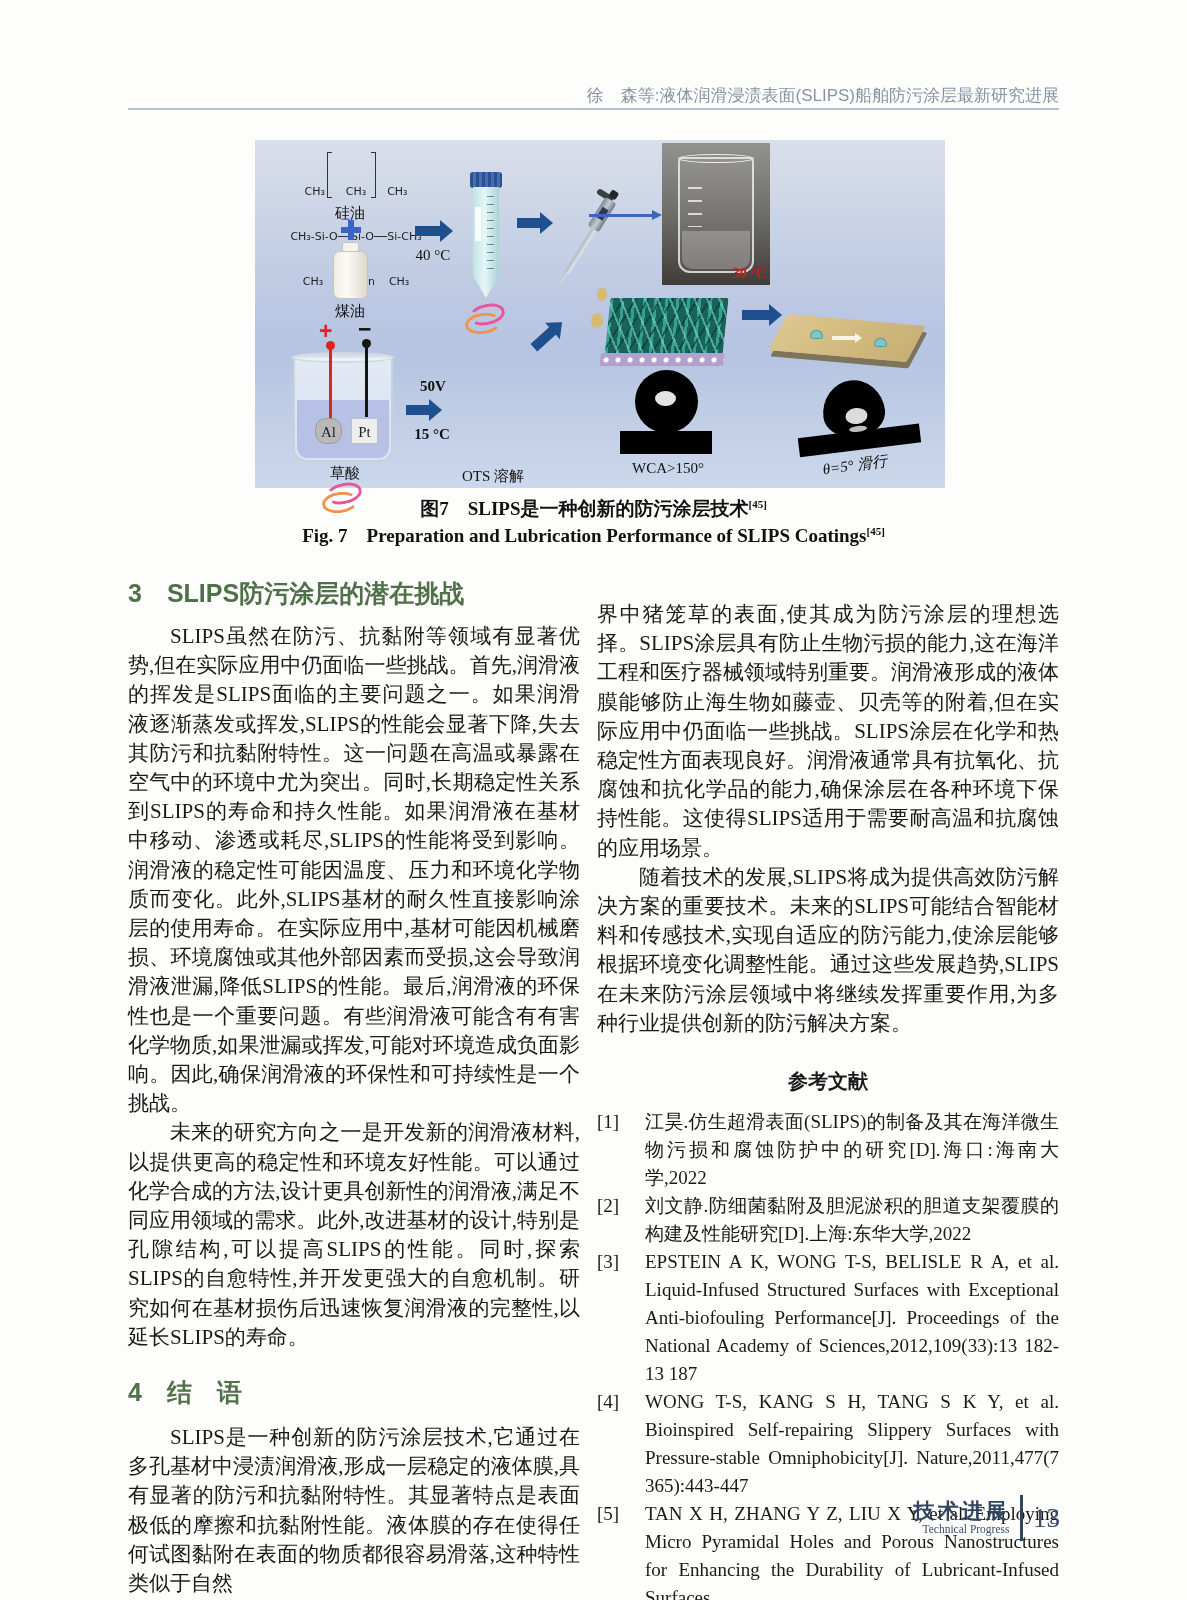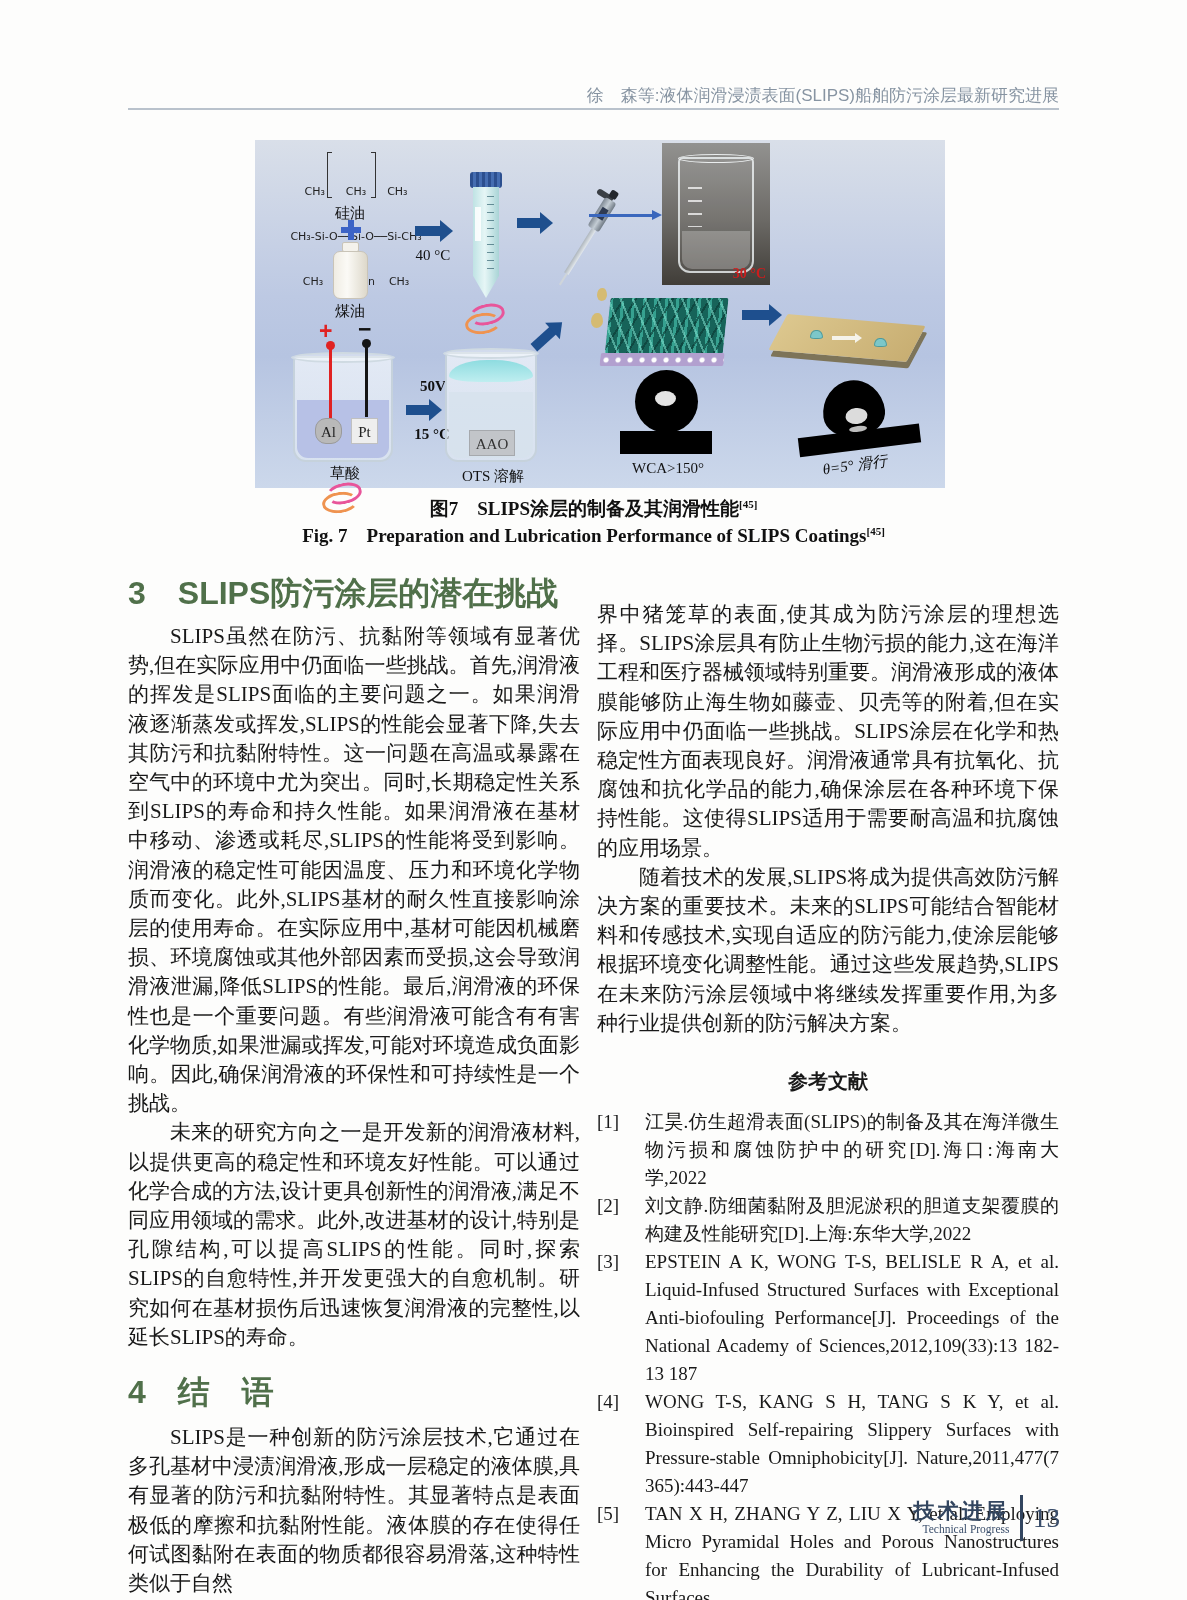--- a/index.html
+++ b/index.html
@@ -130,21 +130,21 @@
   .cap-en{top:523px;font-size:19px;}
   .cap sup{font-size:11px;}
 
   
   .col{position:absolute;font-size:21px;line-height:29.2px;text-align:justify;color:#191919;}
   .col p{margin:0;}
   .col p.ind{text-indent:2em;}
   .col-left{left:128px;top:578px;width:452px;}
   .col-right{left:597px;top:600px;width:462px;}
   .sec-h{font-family:"Liberation Sans","DejaVu Sans",sans-serif;font-weight:bold;color:#50704a;
-         font-size:32px;line-height:30px;text-align:left;margin:0;}
+         font-size:25px;line-height:30px;text-align:left;margin:0;}
   .sec-h.h3{margin:13px 0 14px 0;}
   .sec-h.h4{margin:25px 0 16px 0;}
 
   
   .refs-h{font-weight:bold;font-size:20px;text-align:center;margin:29px 0 12px 0;}
   .ref{position:relative;padding-left:48px;font-size:19px;line-height:28px;text-align:justify;margin:0;}
   .ref .num{position:absolute;left:0;top:0;width:40px;text-align:left;}
 
   
   .footer{position:absolute;left:860px;top:1495px;width:200px;display:flex;align-items:center;justify-content:flex-end;gap:10px;}
@@ -266,35 +266,29 @@
     <div class="flabel" style="left:45px;top:324px;width:90px;">草酸</div>
     <div class="stir" style="left:66px;top:342px;"></div>
 
     <div class="flabel" style="left:148px;top:238px;width:60px;font-weight:bold;">50V</div>
     <div class="arrow-r" style="left:151px;top:259px;width:36px;height:22px;">
       <div class="sh"></div>
         <div class="hd"></div>
     </div>
     <div class="flabel" style="left:144px;top:286px;width:66px;font-weight:bold;">15 °C</div>
 
-    <div class="beaker ots" style="left:190px;top:212px;width:92px;height:110px;">
-      <div class="rim"></div>
-      <div class="body-liq"></div>
-      <div class="teal"></div>
-      <div class="aao" style="left:22px;top:76px;">AAO</div>
-    </div>
     <div class="flabel" style="left:178px;top:327px;width:120px;">OTS 溶解</div>
 
     <div class="arrow-r" style="left:274px;top:184px;width:38px;height:22px;transform:rotate(-42deg);">
       <div class="sh"></div>
         <div class="hd"></div>
     </div>
   </div>
 
-  <div class="cap cap-zh"><span>图7　SLIPS涂层的制备及其润滑性能</span><sup>[45]</sup></div>
+  <div class="cap cap-zh"><span>图7　SLIPS是一种创新的防污涂层技术</span><sup>[45]</sup></div>
   <div class="cap cap-en"><span>Fig. 7　Preparation and Lubrication Performance of SLIPS Coatings</span><sup>[45]</sup></div>
 
   <div class="col col-left">
     <h2 class="sec-h h3" style="margin-top:0;">3　SLIPS防污涂层的潜在挑战</h2>
     <p class="ind">SLIPS虽然在防污、抗黏附等领域有显著优势,但在实际应用中仍面临一些挑战。首先,润滑液的挥发是SLIPS面临的主要问题之一。如果润滑液逐渐蒸发或挥发,SLIPS的性能会显著下降,失去其防污和抗黏附特性。这一问题在高温或暴露在空气中的环境中尤为突出。同时,长期稳定性关系到SLIPS的寿命和持久性能。如果润滑液在基材中移动、渗透或耗尽,SLIPS的性能将受到影响。润滑液的稳定性可能因温度、压力和环境化学物质而变化。此外,SLIPS基材的耐久性直接影响涂层的使用寿命。在实际应用中,基材可能因机械磨损、环境腐蚀或其他外部因素而受损,这会导致润滑液泄漏,降低SLIPS的性能。最后,润滑液的环保性也是一个重要问题。有些润滑液可能含有有害化学物质,如果泄漏或挥发,可能对环境造成负面影响。因此,确保润滑液的环保性和可持续性是一个挑战。</p>
     <p class="ind">未来的研究方向之一是开发新的润滑液材料,以提供更高的稳定性和环境友好性能。可以通过化学合成的方法,设计更具创新性的润滑液,满足不同应用领域的需求。此外,改进基材的设计,特别是孔隙结构,可以提高SLIPS的性能。同时,探索SLIPS的自愈特性,并开发更强大的自愈机制。研究如何在基材损伤后迅速恢复润滑液的完整性,以延长SLIPS的寿命。</p>
     <h2 class="sec-h h4">4　结　语</h2>
     <p class="ind">SLIPS是一种创新的防污涂层技术,它通过在多孔基材中浸渍润滑液,形成一层稳定的液体膜,具有显著的防污和抗黏附特性。其显著特点是表面极低的摩擦和抗黏附性能。液体膜的存在使得任何试图黏附在表面的物质都很容易滑落,这种特性类似于自然</p>
   </div>
 

